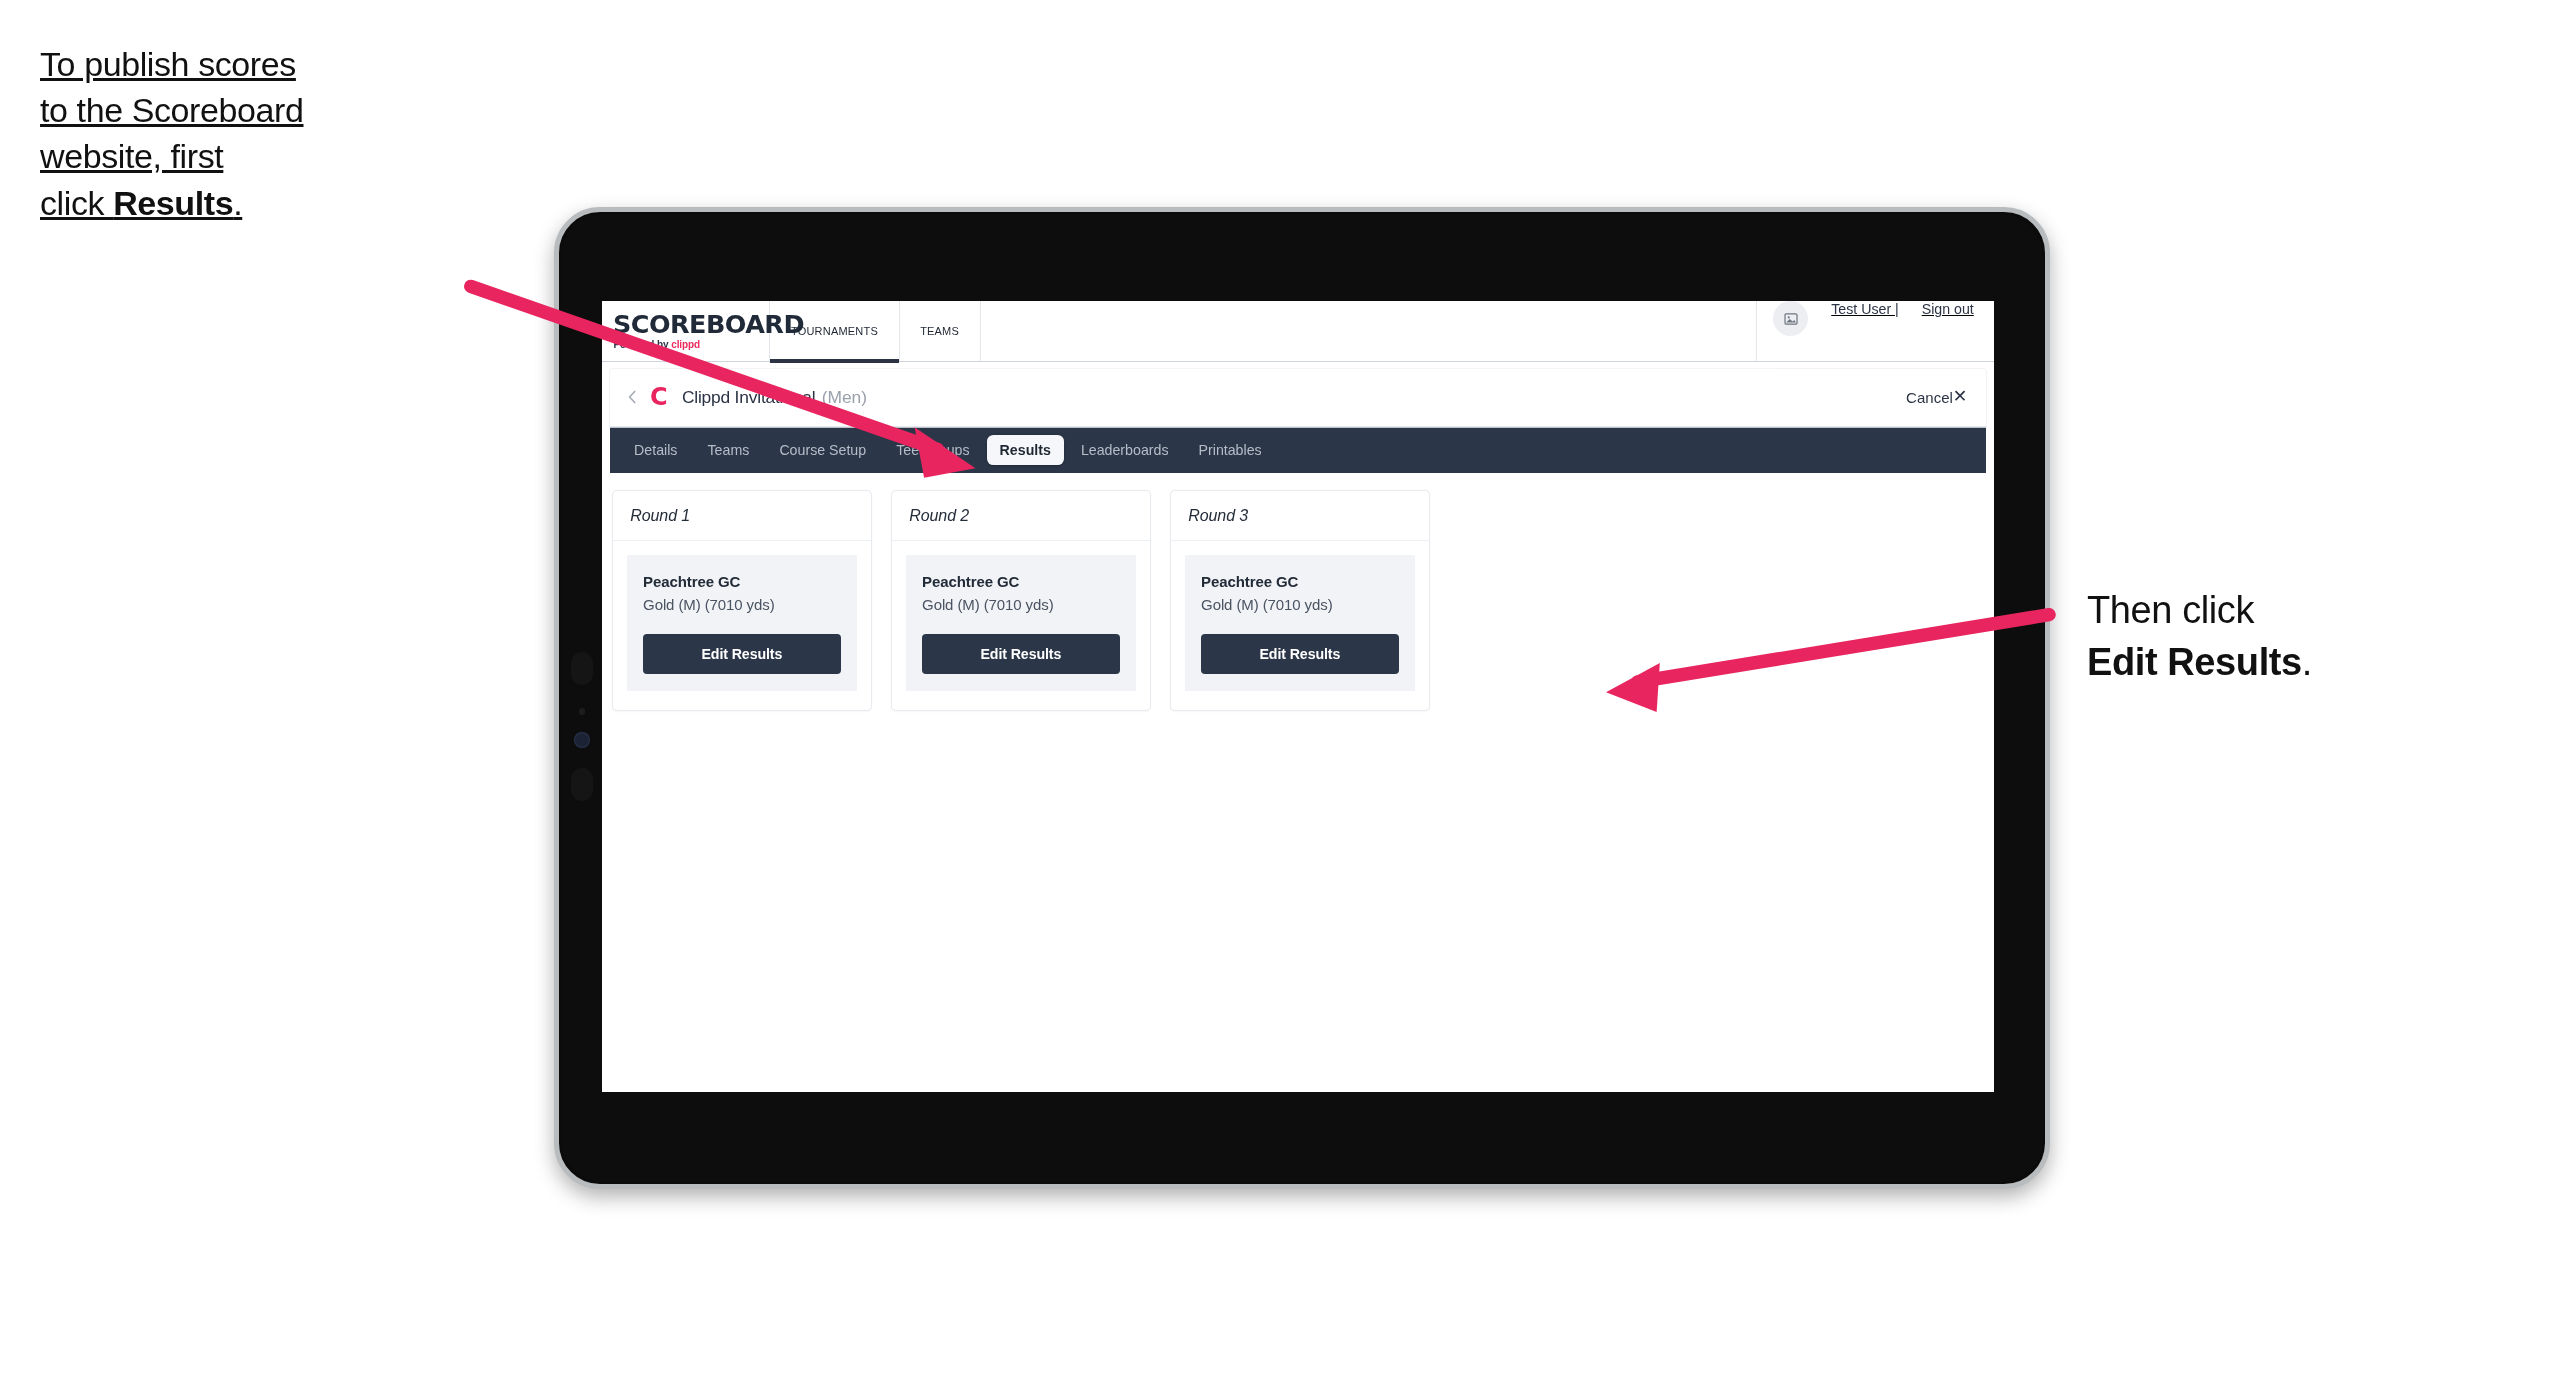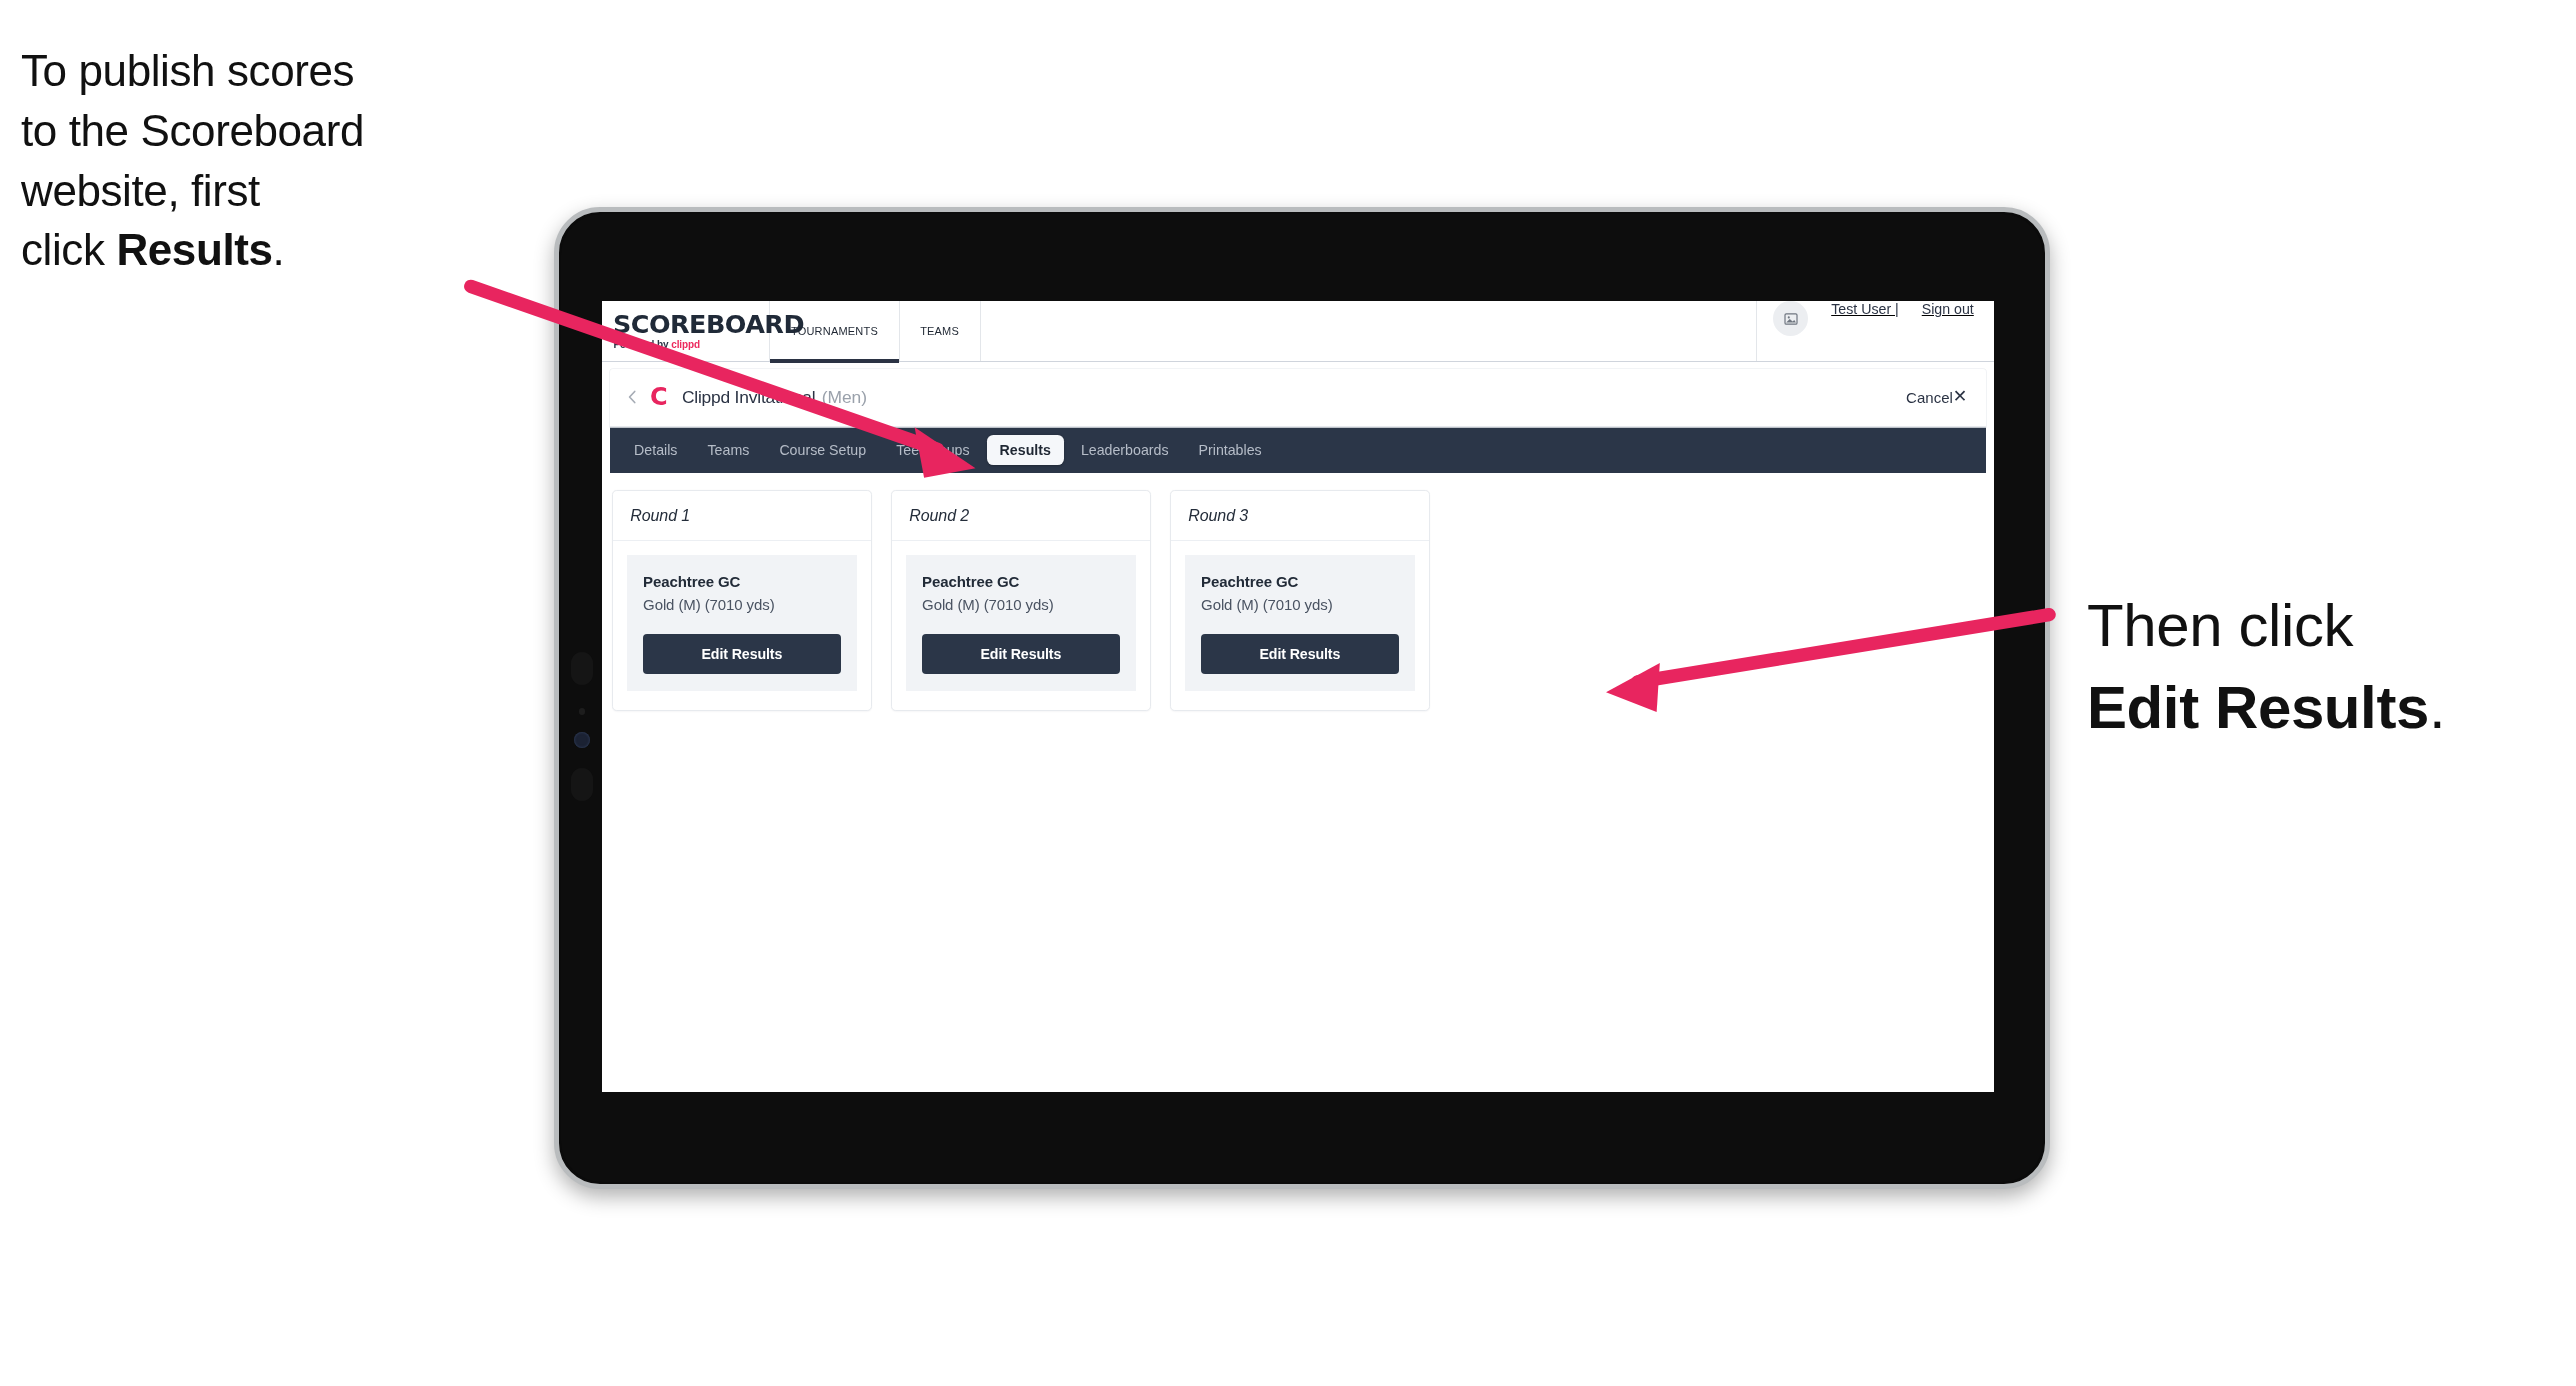--- a/index.html
+++ b/index.html
@@ -18,31 +18,32 @@
 
   
   .annotation {
     position: absolute;
     color: #111111;
     font-family: "Liberation Sans", sans-serif;
     font-weight: 400;
     letter-spacing: -0.4px;
   }
   #annotation-left {
-    left: 21px;
+    left: 40px;
     top: 41px;
     width: 506px;
-    font-size: 44px;
+    font-size: 34px;
     line-height: 1.36;
+    text-decoration: underline;
   }
   #annotation-right {
     left: 2087px;
     top: 585px;
     width: 443px;
-    font-size: 60px;
+    font-size: 38px;
     line-height: 1.36;
   }
   .annotation b { font-weight: 700; }
 
   
   #arrow-layer {
     position: absolute;
     left: 0; top: 0;
     width: 2576px;
     height: 1386px;

